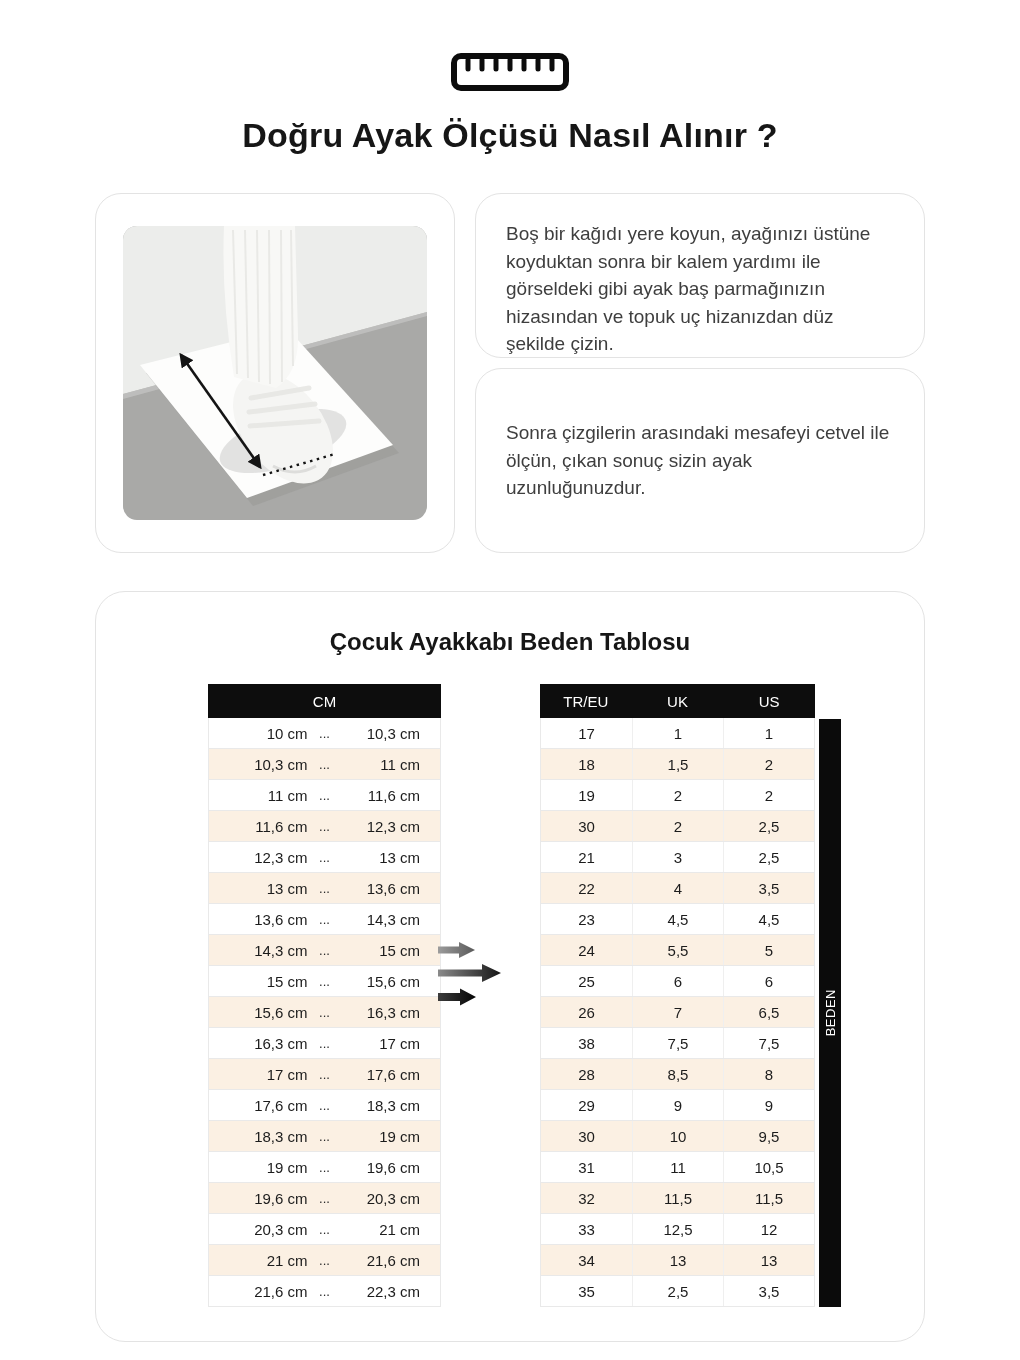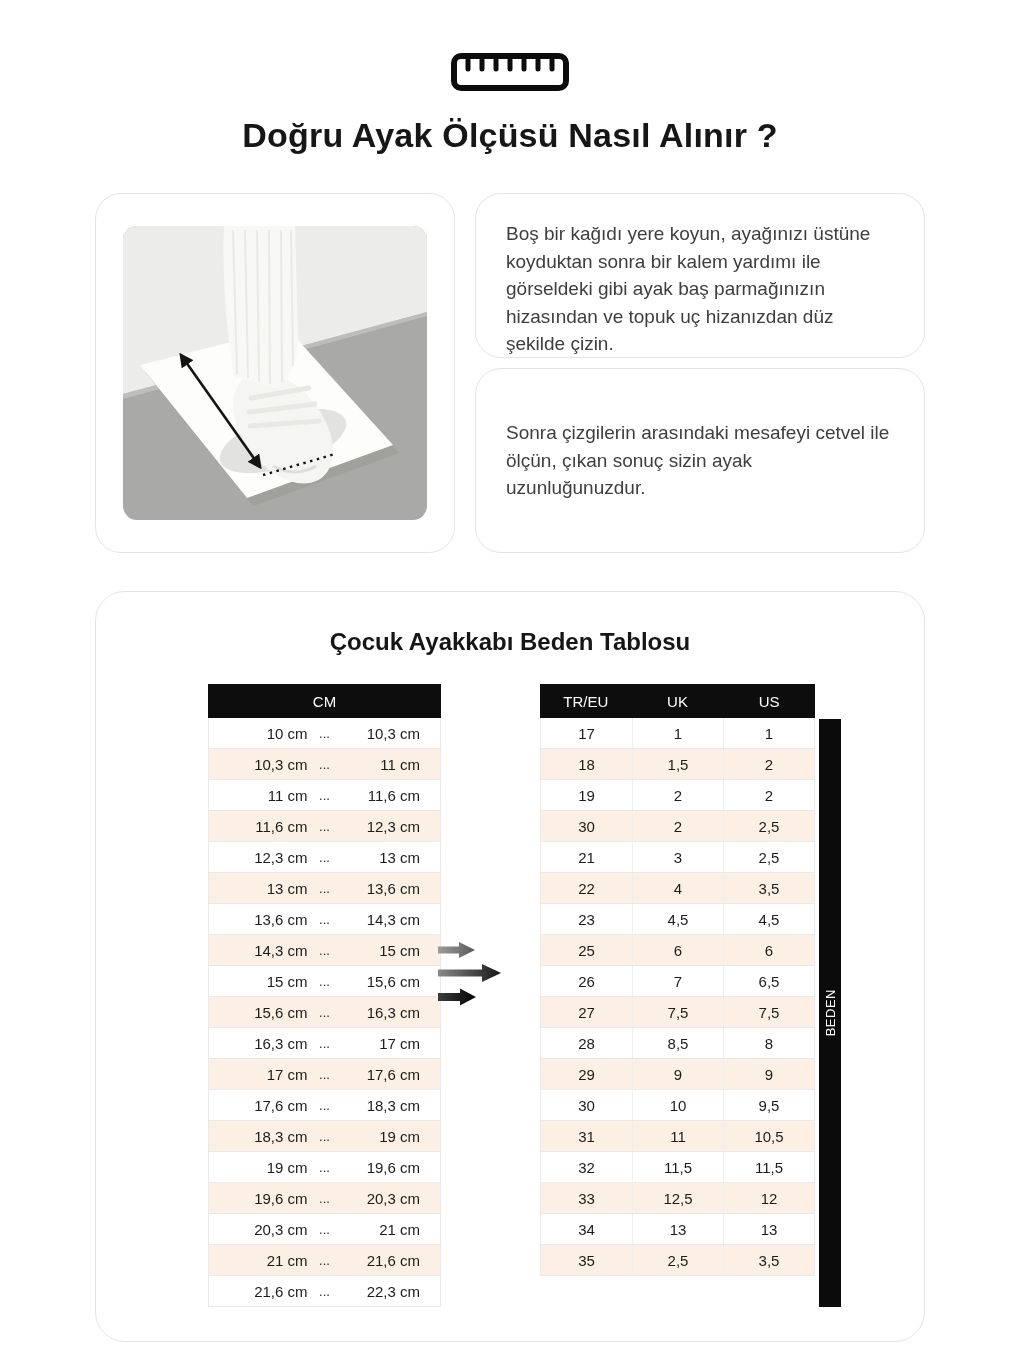--- a/index.html
+++ b/index.html
@@ -328,35 +328,40 @@
               <span>4</span>
               <span>3,5</span>
             </div>
 
             <div class="trow size-row">
               <span>23</span>
               <span>4,5</span>
               <span>4,5</span>
             </div>
 
+            <div class="trow size-row">
+              <span>24</span>
+              <span>5,5</span>
+              <span>5</span>
+            </div>
 
             <div class="trow size-row">
               <span>25</span>
               <span>6</span>
               <span>6</span>
             </div>
 
             <div class="trow size-row">
               <span>26</span>
               <span>7</span>
               <span>6,5</span>
             </div>
 
             <div class="trow size-row">
-              <span>27</span>
+              <span>38</span>
               <span>7,5</span>
               <span>7,5</span>
             </div>
 
             <div class="trow size-row">
               <span>28</span>
               <span>8,5</span>
               <span>8</span>
             </div>
 

